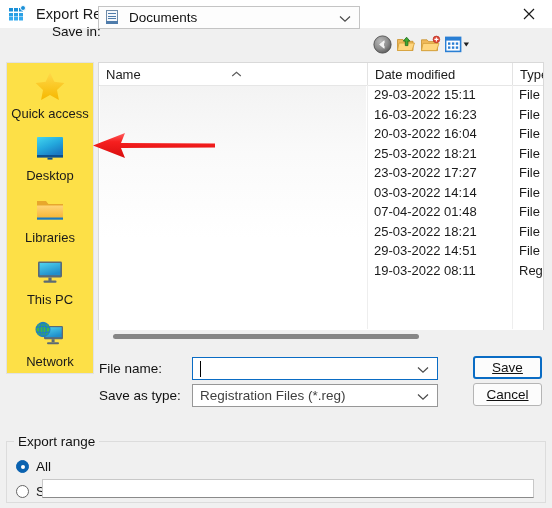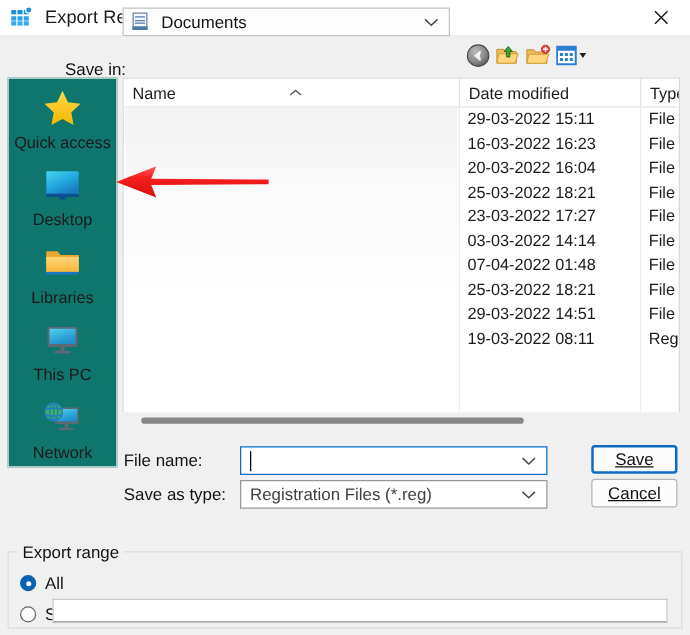--- a/index.html
+++ b/index.html
@@ -73,21 +73,21 @@
     display: flex;
     align-items: center;
     justify-content: center;
     cursor: default;
   }
   #close-button svg { display: block; }
 
   
   #savein-row {
     position: absolute;
-    left: 0; top: 40px;
+    left: 0; top: 16px;
     width: 552px; height: 32px;
   }
   #savein-label {
     position: absolute;
     left: 52px; top: 8px;
     font-size: 13.5px;
     color: #111;
   }
   #savein-combo {
     position: absolute;
@@ -154,21 +154,21 @@
   #tb-back   { left: 370px; }
   #tb-up     { left: 394px; }
   #tb-newfolder { left: 418px; }
   #tb-views  { left: 443px; width: 30px; }
 
   
   #places {
     position: absolute;
     left: 6px; top: 62px;
     width: 88px; height: 312px;
-    background: #0f766e;
+    background: #fde047;
     border: 1px solid #e2e2e2;
     box-sizing: border-box;
   }
   .place {
     position: absolute;
     left: 0;
     width: 86px; height: 58px;
     display: flex;
     flex-direction: column;
     align-items: center;

